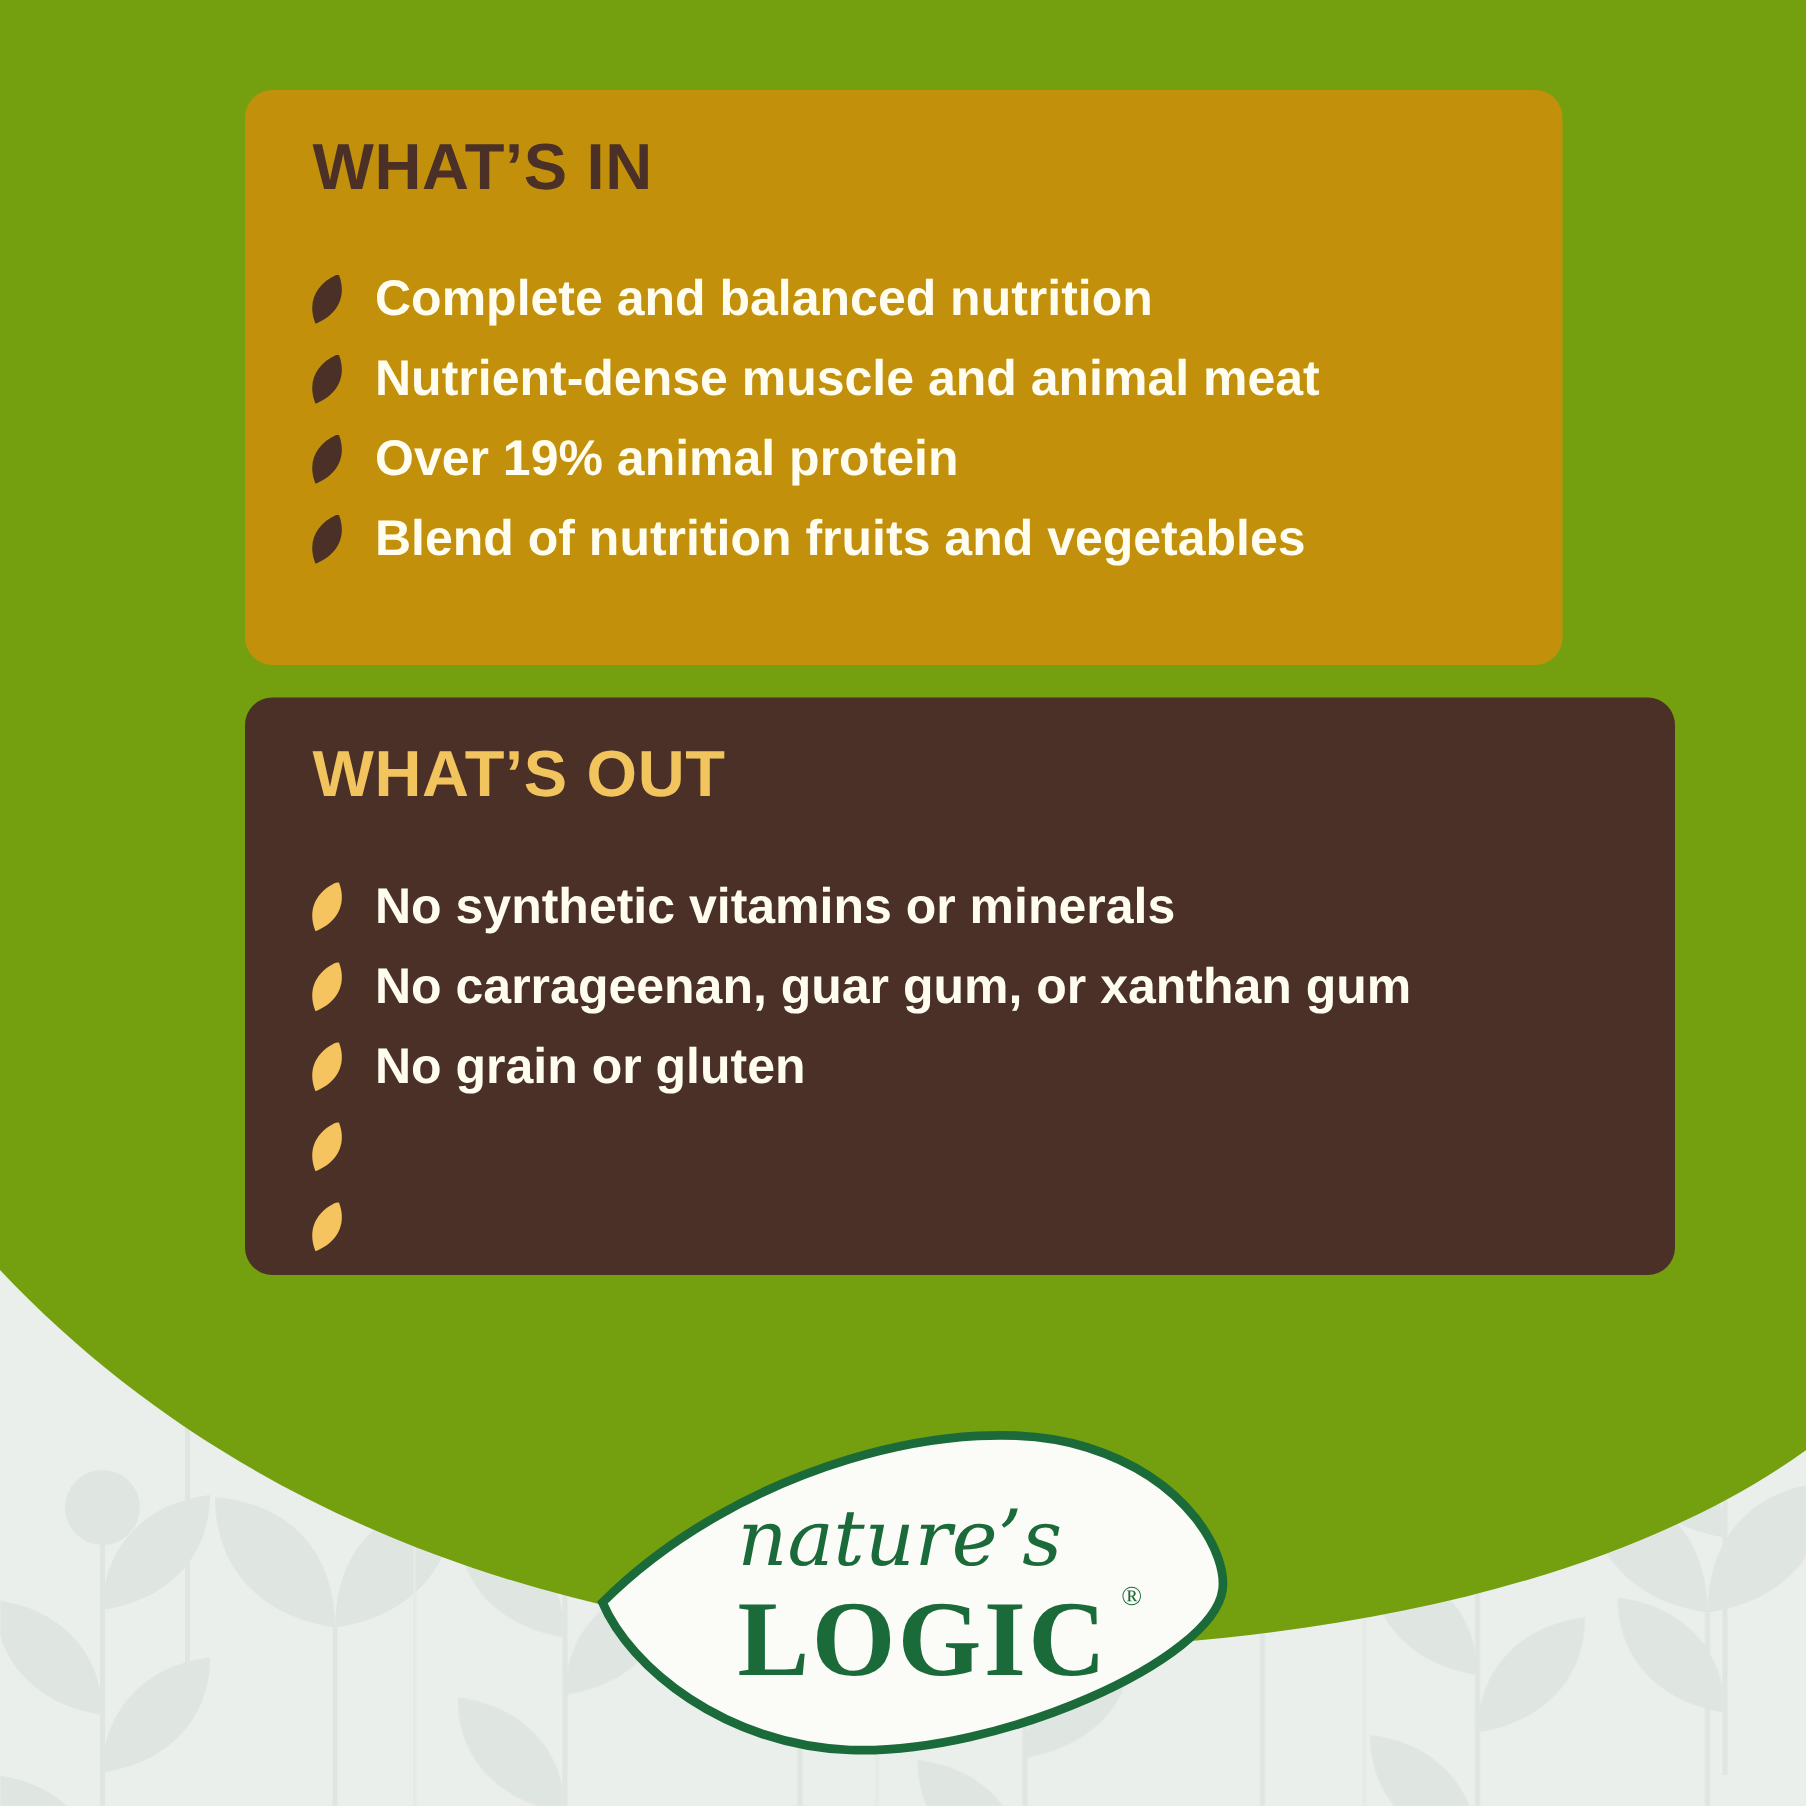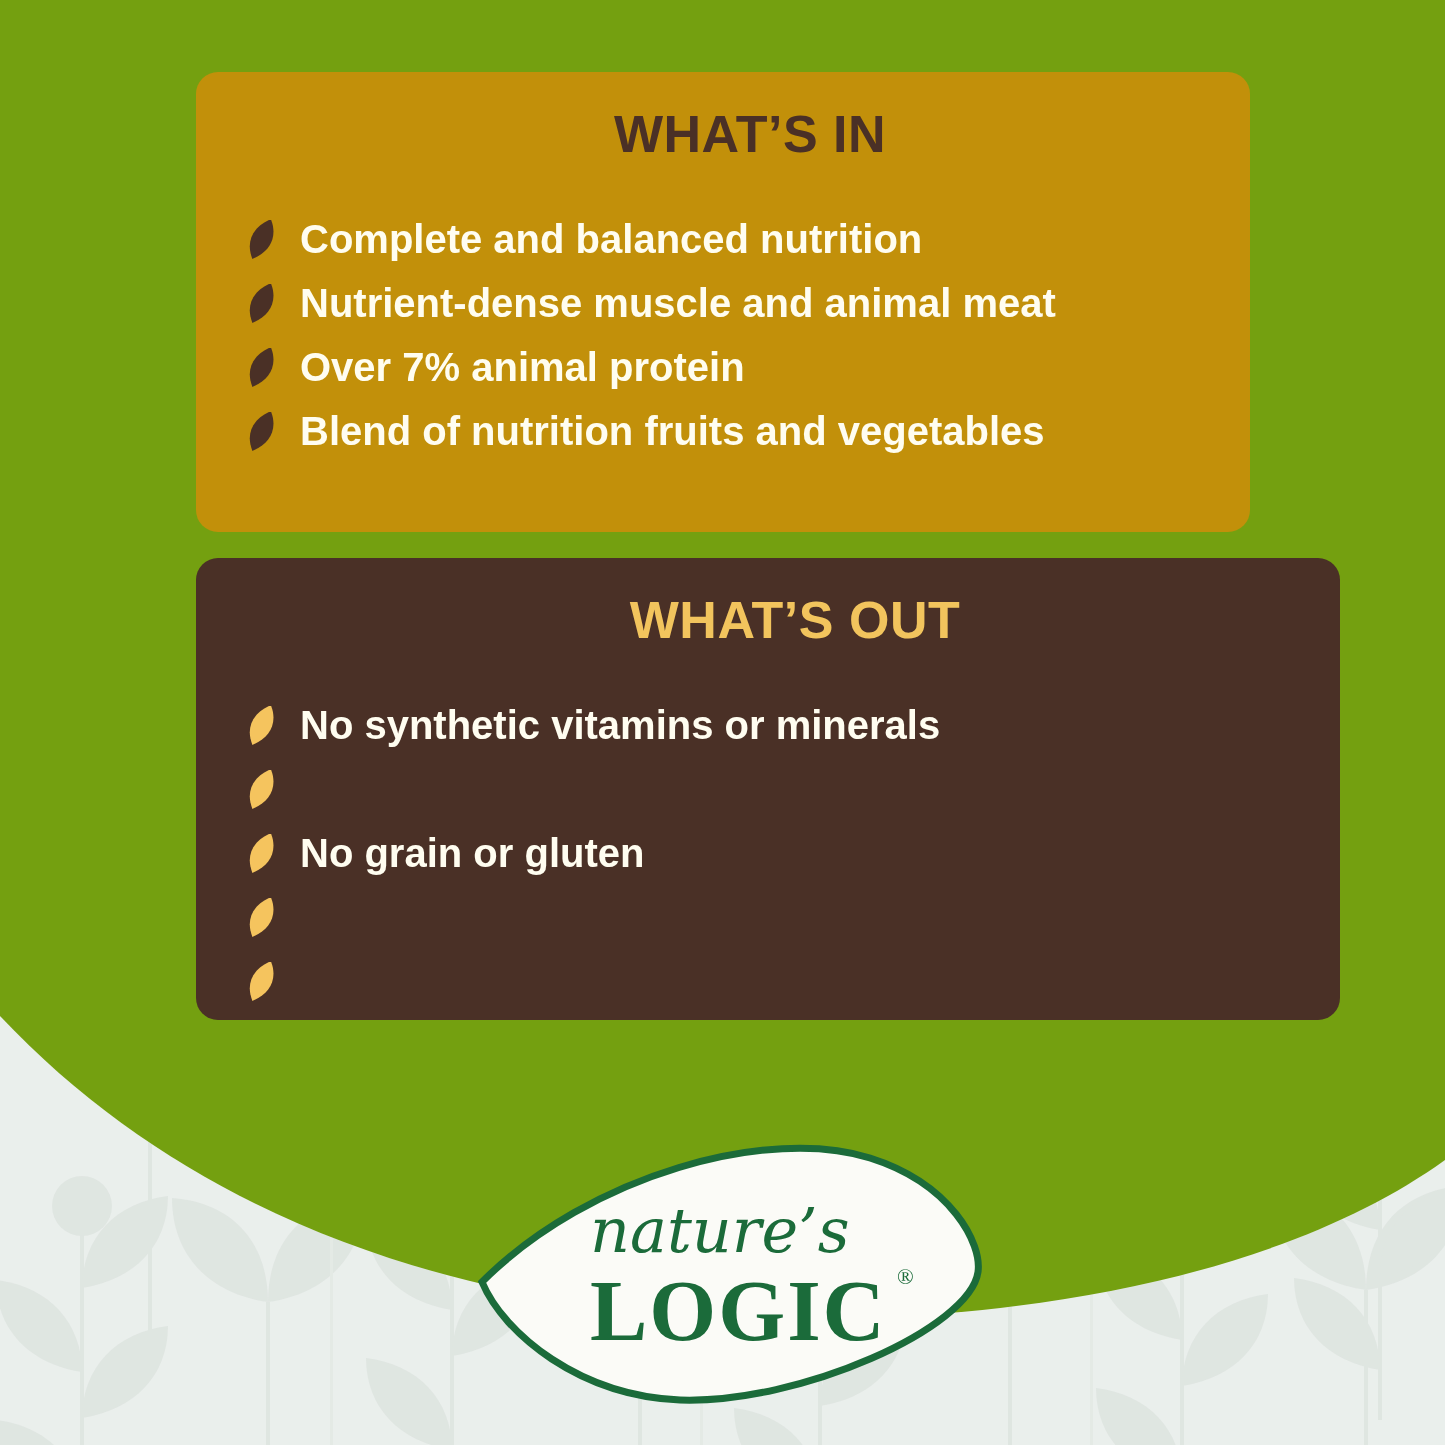--- a/index.html
+++ b/index.html
@@ -46,21 +46,20 @@
     background: #4a3026;
     padding: 36px 0 0 46px;
   }
 
   .panel-title {
     font-size: 52px;
     font-weight: 700;
     letter-spacing: 0.5px;
     line-height: 1;
     margin: 0 0 36px 8px;
-    text-align: center;
   }
   .title-in { color: #4a3026; }
   .title-out { color: #f2c45d; }
 
   .bullet-list {
     list-style: none;
     margin: 0;
     padding: 0;
   }
   .bullet-row {
@@ -179,21 +178,21 @@
             </svg>
         </span>
         <span class="bullet-text">Nutrient-dense muscle and animal meat</span>
       </li>
       <li class="bullet-row">
         <span class="leaf-bullet">
           <svg viewBox="0 0 40 40" width="40" height="40">
               <path d="M4 34 C4 14 18 4 36 4 C36 24 22 34 4 34 Z" fill="#4a3026" transform="rotate(-22 20 20)"></path>
             </svg>
         </span>
-        <span class="bullet-text">Over 7% animal protein</span>
+        <span class="bullet-text">Over 19% animal protein</span>
       </li>
       <li class="bullet-row">
         <span class="leaf-bullet">
           <svg viewBox="0 0 40 40" width="40" height="40">
               <path d="M4 34 C4 14 18 4 36 4 C36 24 22 34 4 34 Z" fill="#4a3026" transform="rotate(-22 20 20)"></path>
             </svg>
         </span>
         <span class="bullet-text">Blend of nutrition fruits and vegetables</span>
       </li>
     </ul>
@@ -209,20 +208,21 @@
             </svg>
         </span>
         <span class="bullet-text">No synthetic vitamins or minerals</span>
       </li>
       <li class="bullet-row">
         <span class="leaf-bullet">
           <svg viewBox="0 0 40 40" width="40" height="40">
               <path d="M4 34 C4 14 18 4 36 4 C36 24 22 34 4 34 Z" fill="#f5c45e" transform="rotate(-22 20 20)"></path>
             </svg>
         </span>
+        <span class="bullet-text">No carrageenan, guar gum, or xanthan gum</span>
       </li>
       <li class="bullet-row">
         <span class="leaf-bullet">
           <svg viewBox="0 0 40 40" width="40" height="40">
               <path d="M4 34 C4 14 18 4 36 4 C36 24 22 34 4 34 Z" fill="#f5c45e" transform="rotate(-22 20 20)"></path>
             </svg>
         </span>
         <span class="bullet-text">No grain or gluten</span>
       </li>
       <li class="bullet-row">

